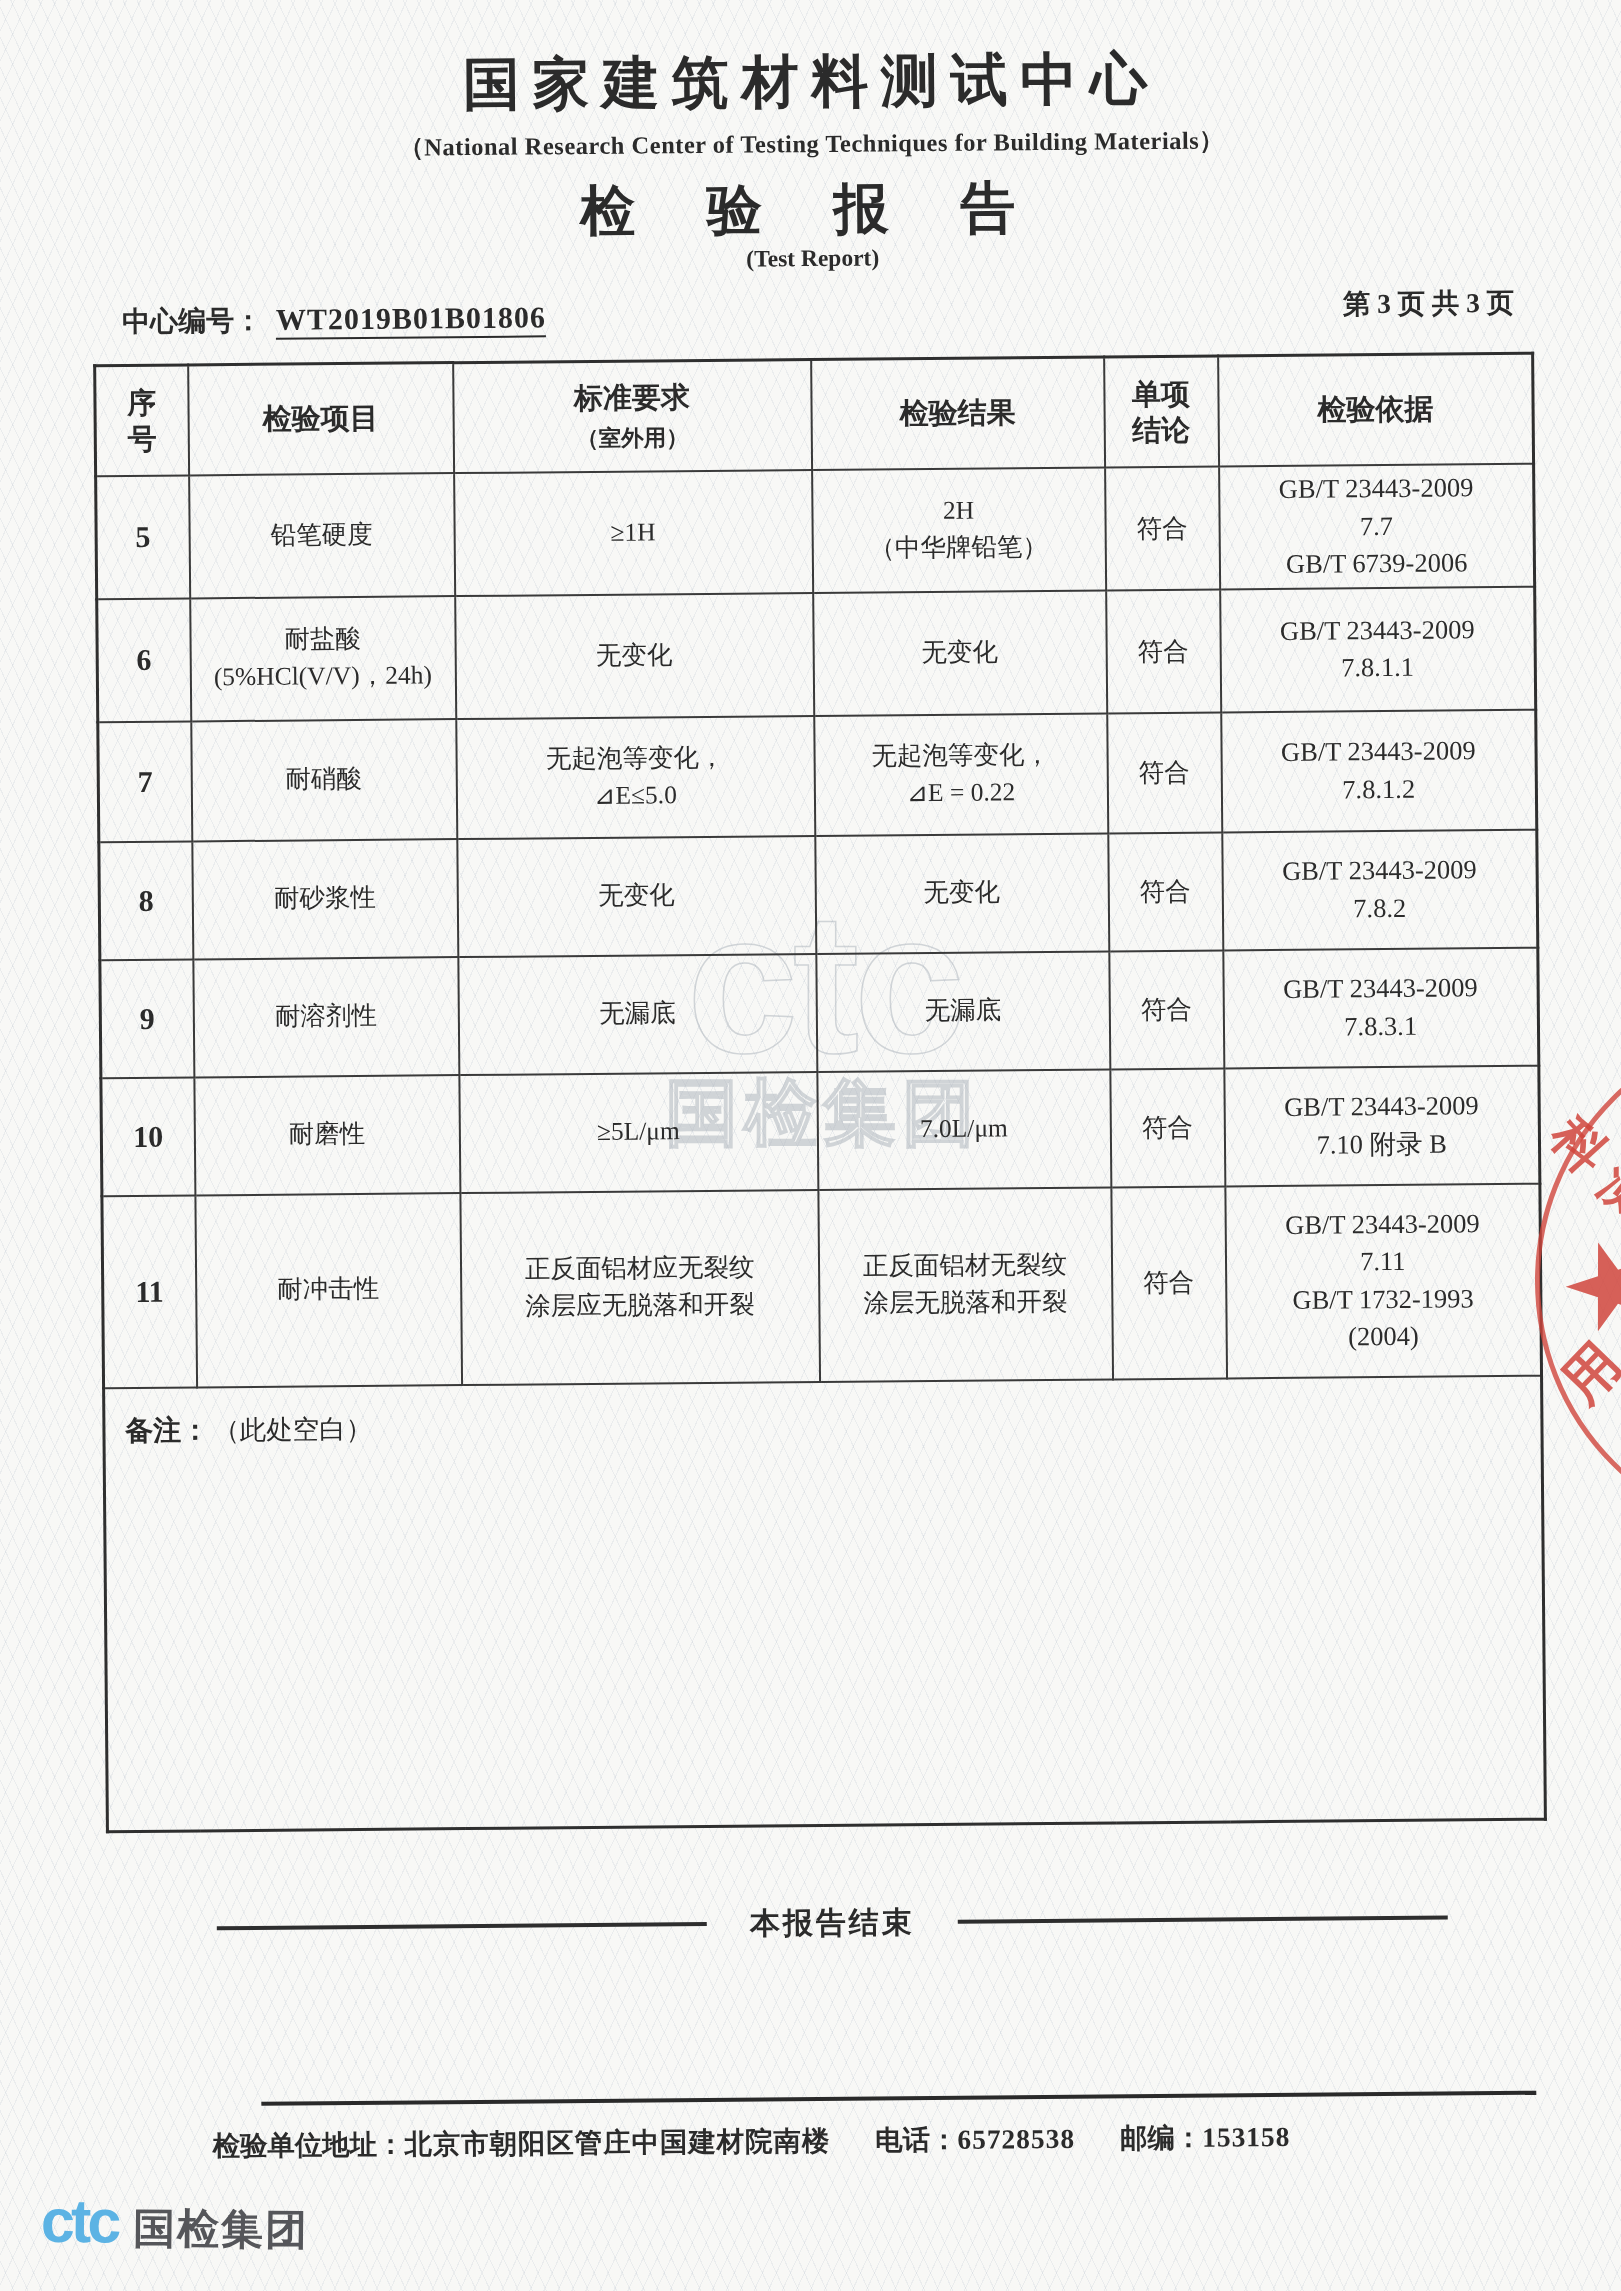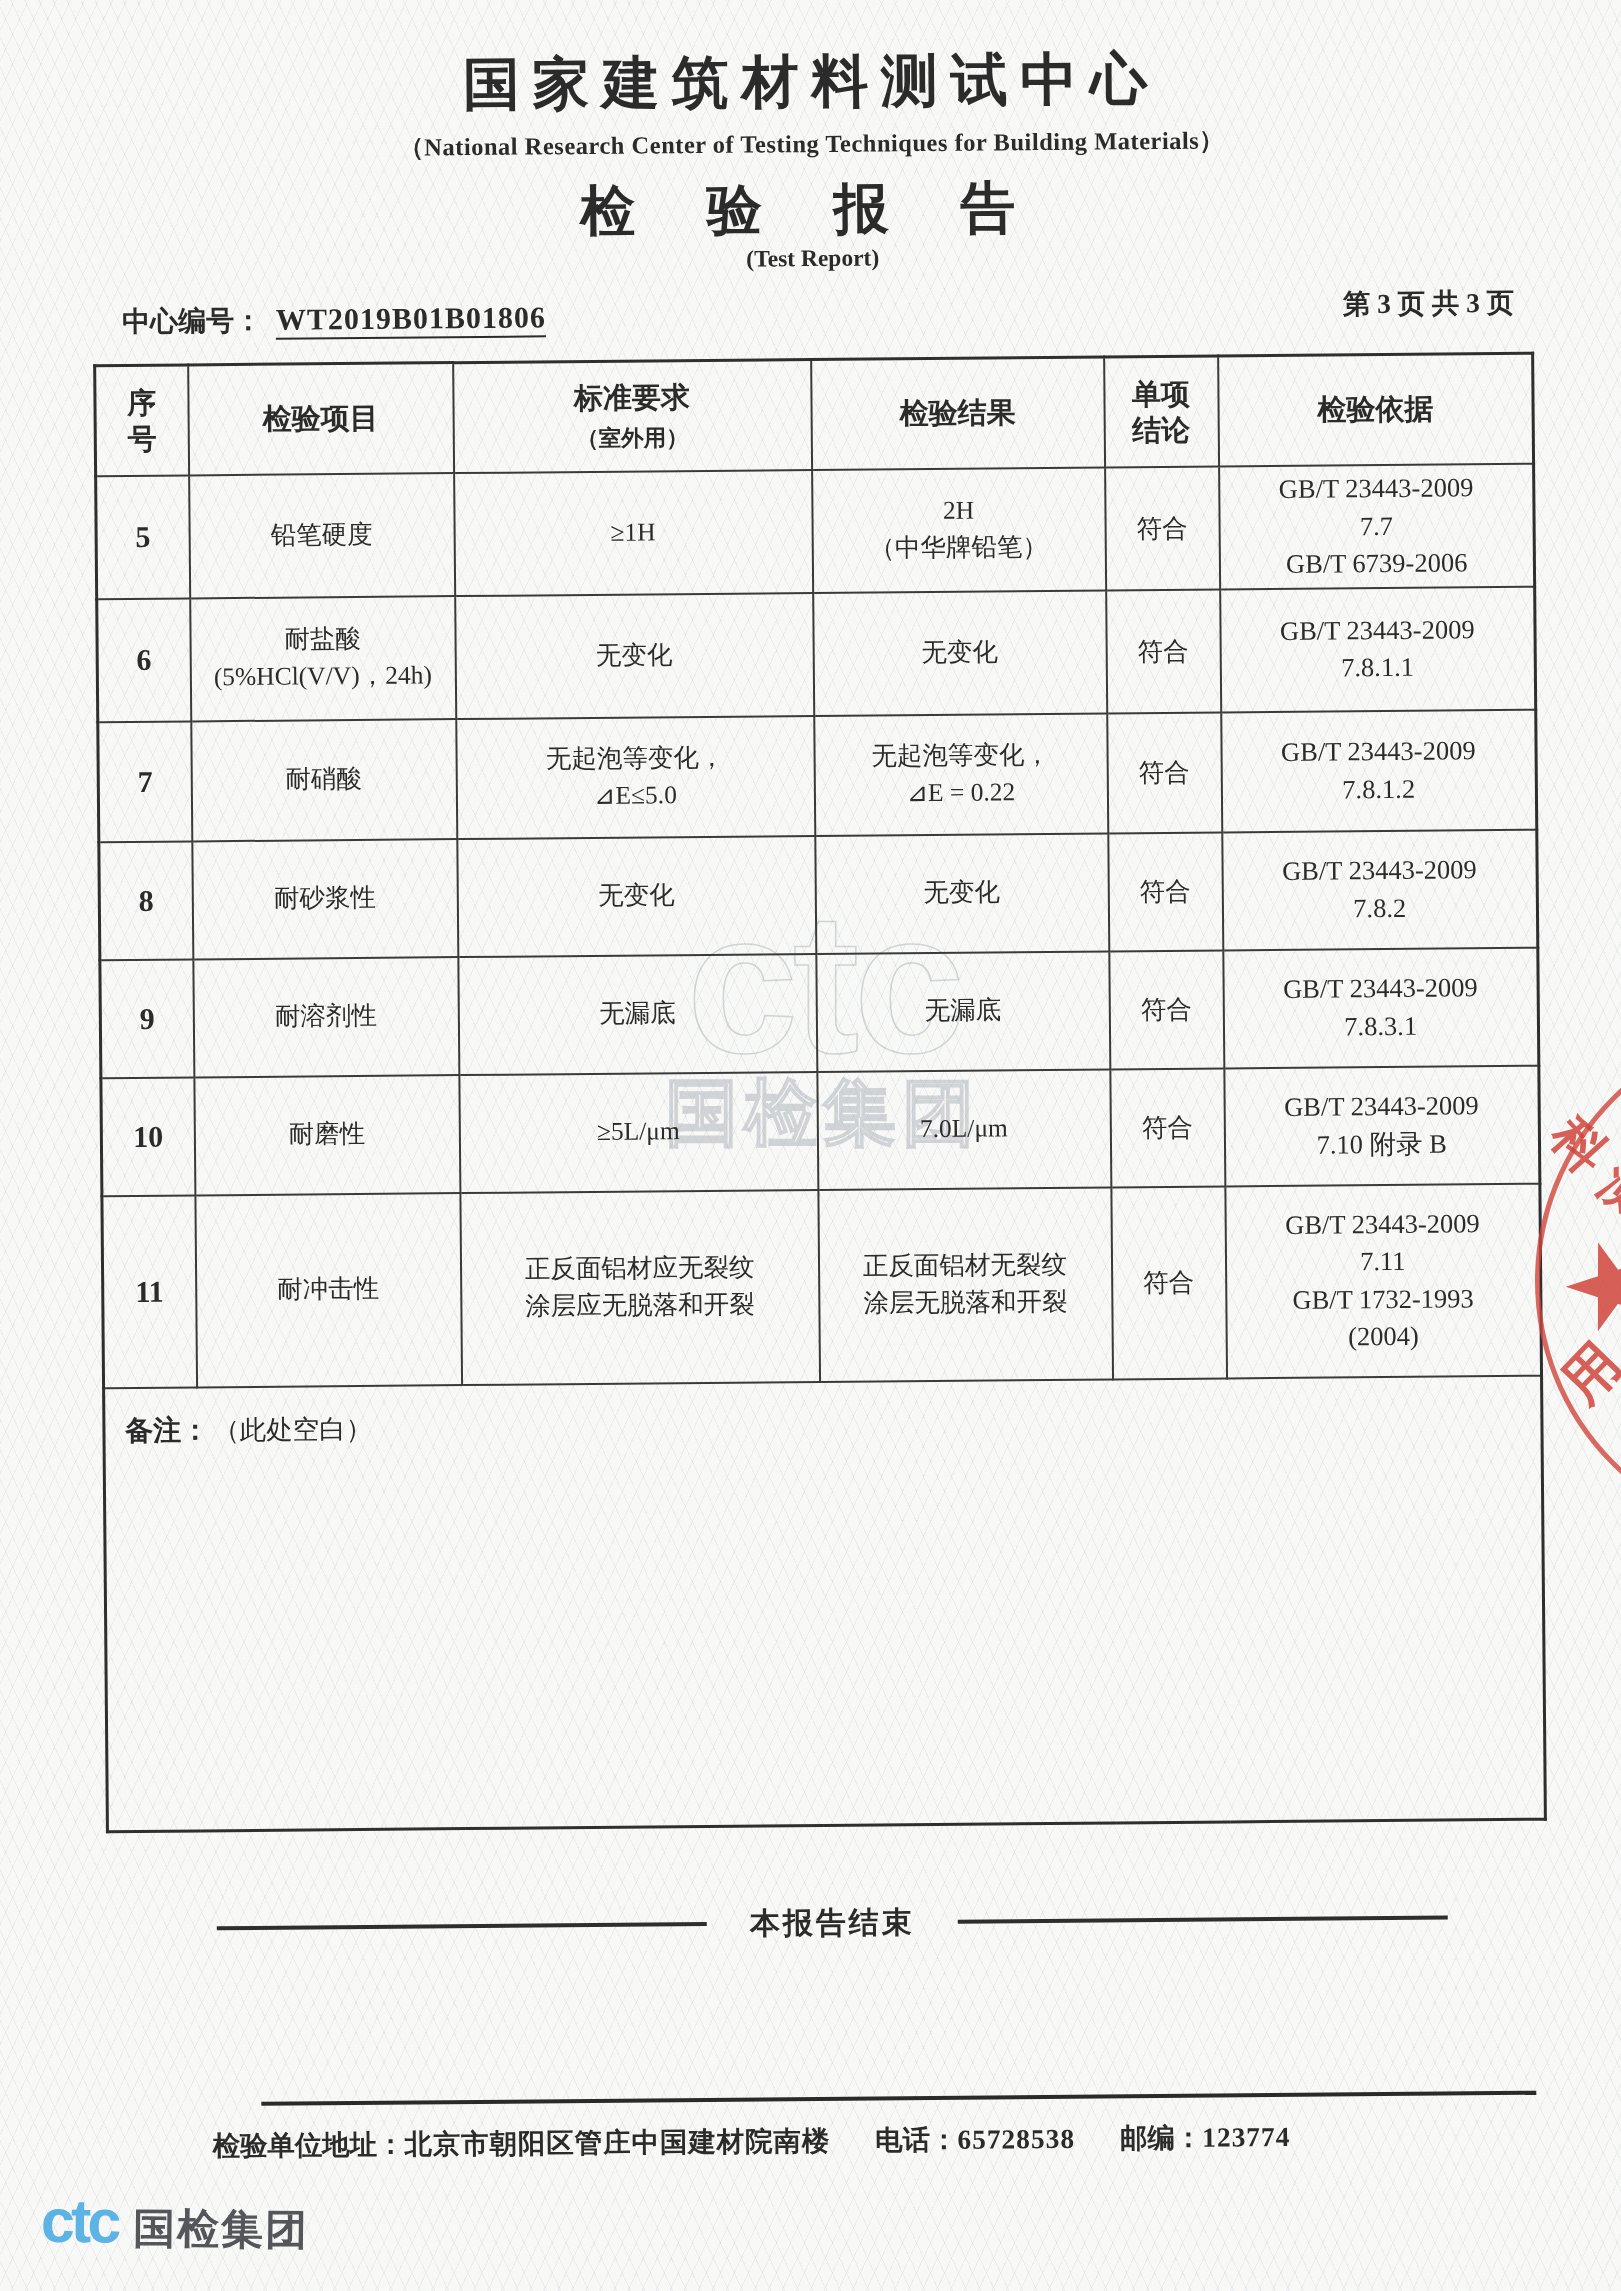--- a/index.html
+++ b/index.html
@@ -276,21 +276,21 @@
       <span class="line"></span>
       <span class="end-text">本报告结束</span>
       <span class="line"></span>
       <span class="gap-r"></span>
     </div>
 
     <div class="foot-rule"></div>
     <div class="addr-row">
       <span class="blk"><span>检验单位地址：</span><span class="val">北京市朝阳区管庄中国建材院南楼</span></span>
       <span class="blk"><span>电话：</span><span class="val">65728538</span></span>
-      <span class="blk"><span>邮编：</span><span class="val">123774</span></span>
+      <span class="blk"><span>邮编：</span><span class="val">153158</span></span>
     </div>
   </div>
 
   <div class="logo-row">
     <span class="logo-ctc">ctc</span>
     <span class="logo-name">国检集团</span>
   </div>
 
   <div class="stamp-circle"></div>
   <div class="stamp-star">★</div>

